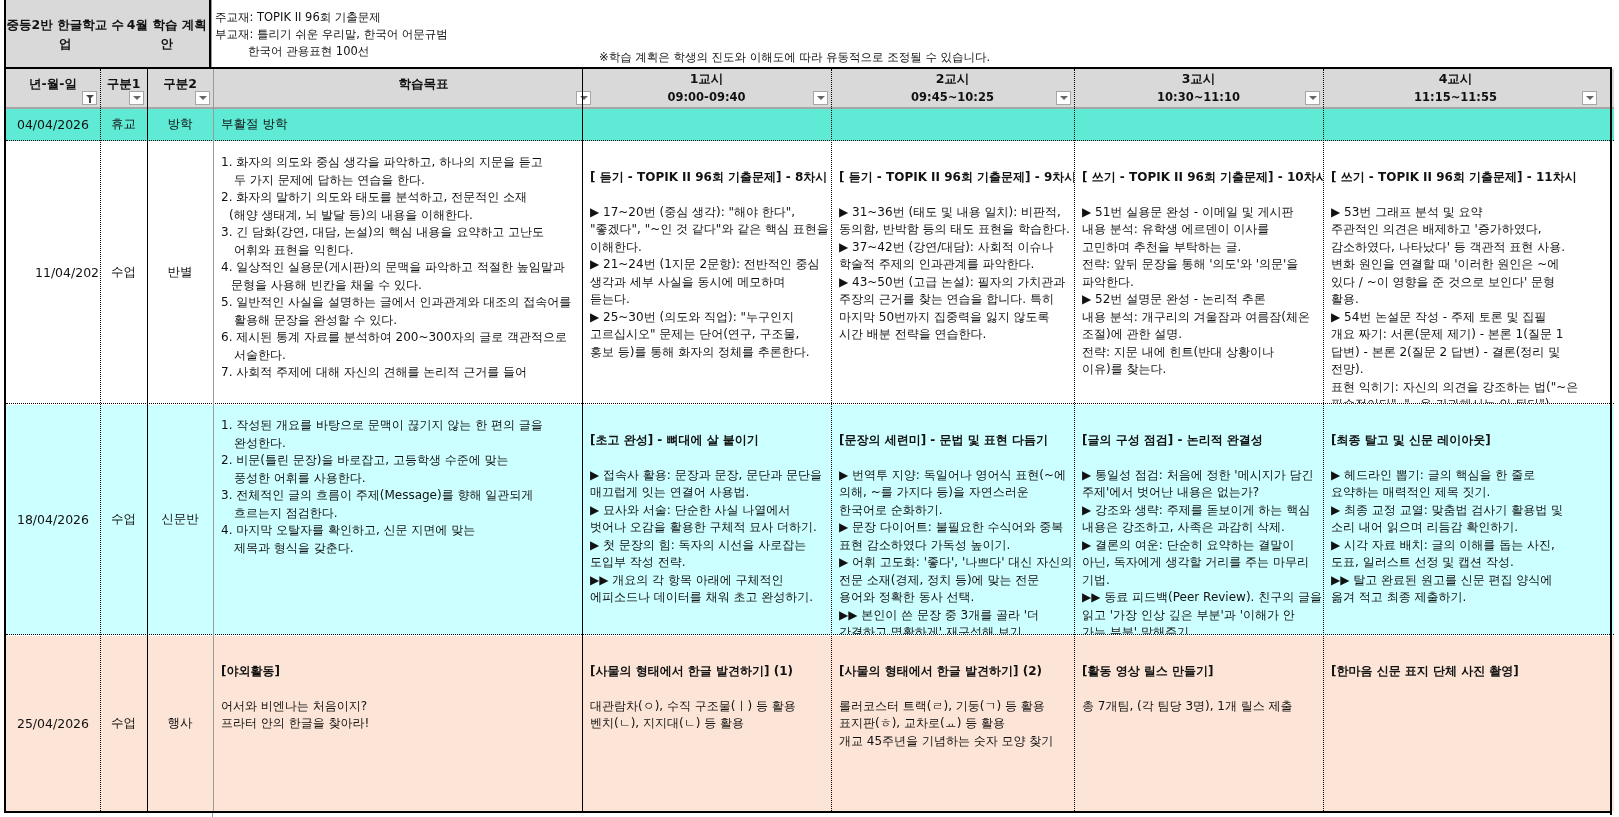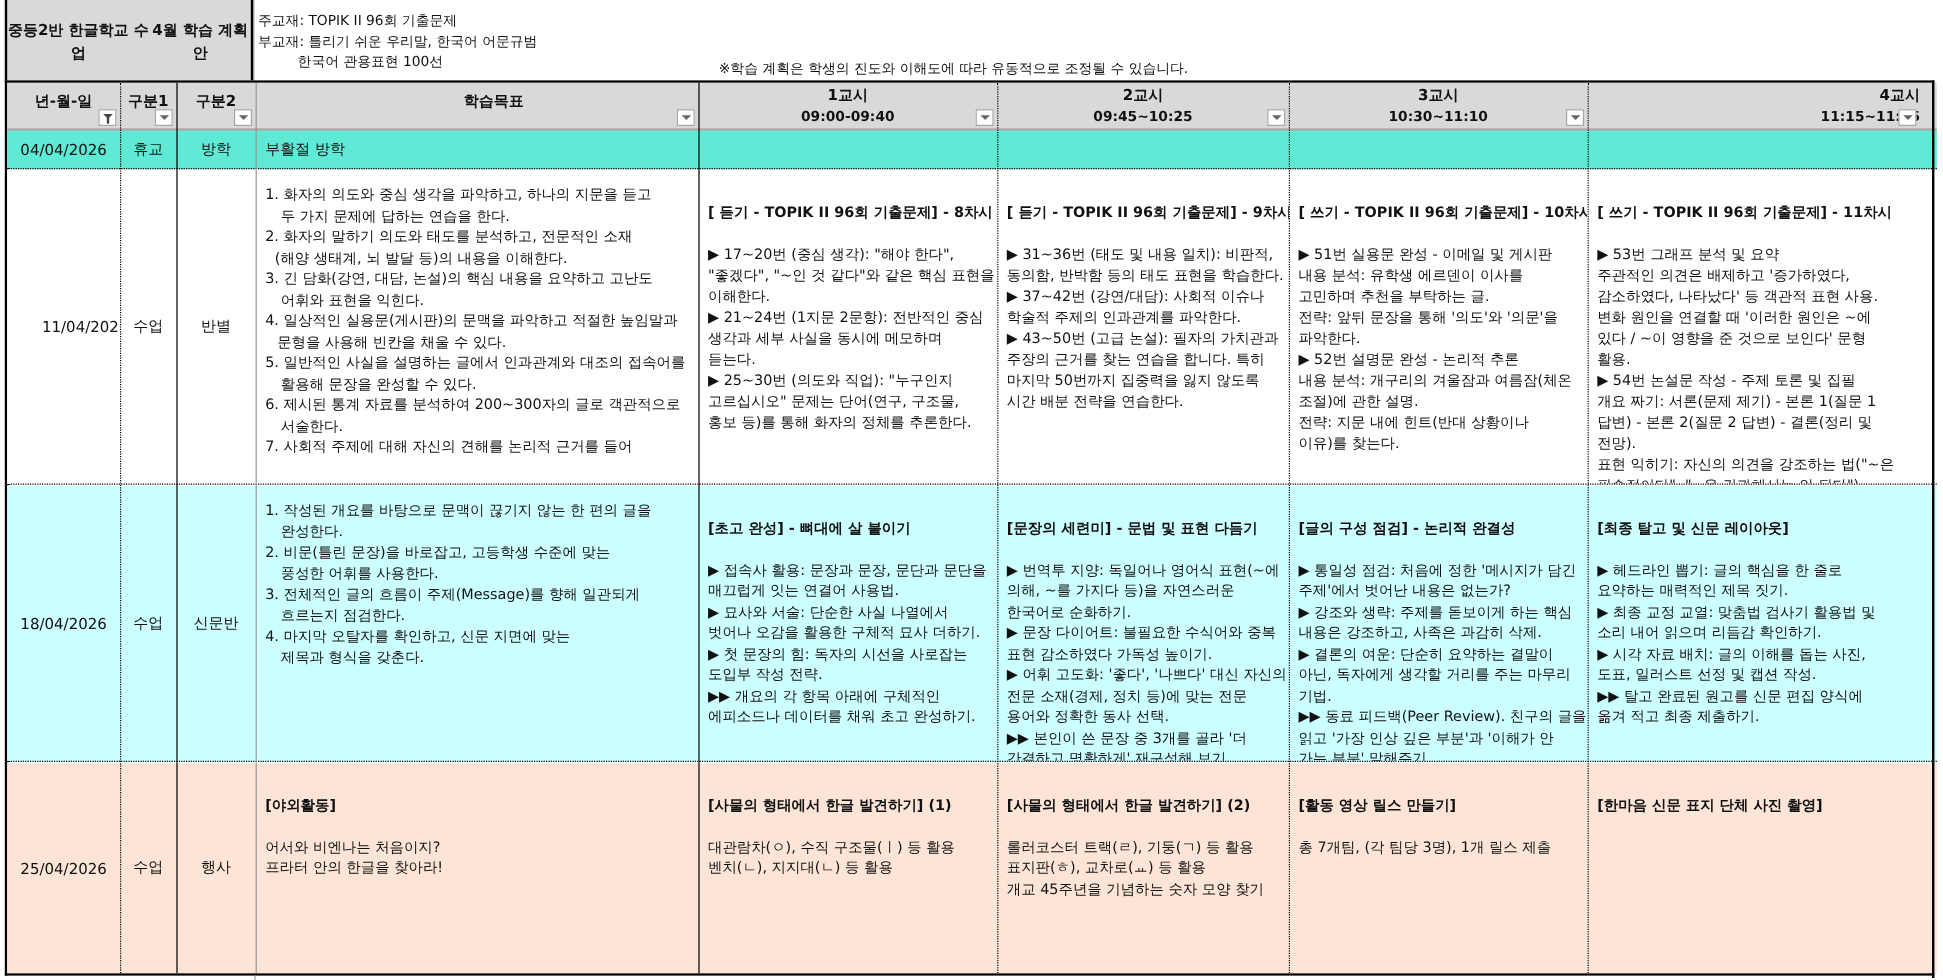--- a/index.html
+++ b/index.html
@@ -101,21 +101,21 @@
       <div class="filter-btn">
           <span class="tri"></span>
         </div>
     </div>
     <div class="cell hdr-cell" style="left:141px;width:66px;">
       <span style="margin-bottom:10px;">구분2</span>
       <div class="filter-btn">
           <span class="tri"></span>
         </div>
     </div>
-    <div class="cell hdr-cell" style="left:207px;width:369px;padding-left:28px;">
+    <div class="cell hdr-cell" style="left:219px;width:369px;padding-left:28px;">
       <span style="margin-bottom:10px;">학습목표</span>
       <div class="filter-btn">
           <span class="tri"></span>
         </div>
     </div>
     <div class="cell hdr-cell" style="left:576px;width:249px;">
       <span>1교시</span>
       <span class="sub">09:00-09:40</span>
       <div class="filter-btn">
           <span class="tri"></span>
@@ -128,21 +128,21 @@
           <span class="tri"></span>
         </div>
     </div>
     <div class="cell hdr-cell" style="left:1068px;width:249px;">
       <span>3교시</span>
       <span class="sub">10:30~11:10</span>
       <div class="filter-btn">
           <span class="tri"></span>
         </div>
     </div>
-    <div class="cell hdr-cell" style="left:1305px;width:289px;align-items:flex-end;">
+    <div class="cell hdr-cell" style="left:1305px;width:289px;">
       <span>4교시</span>
       <span class="sub">11:15~11:55</span>
       <div class="filter-btn">
           <span class="tri"></span>
         </div>
     </div>
   </div>
 
   <div class="row r-holiday">
     <div class="cell center-cell" style="left:0;width:94px;">04/04/2026</div>

